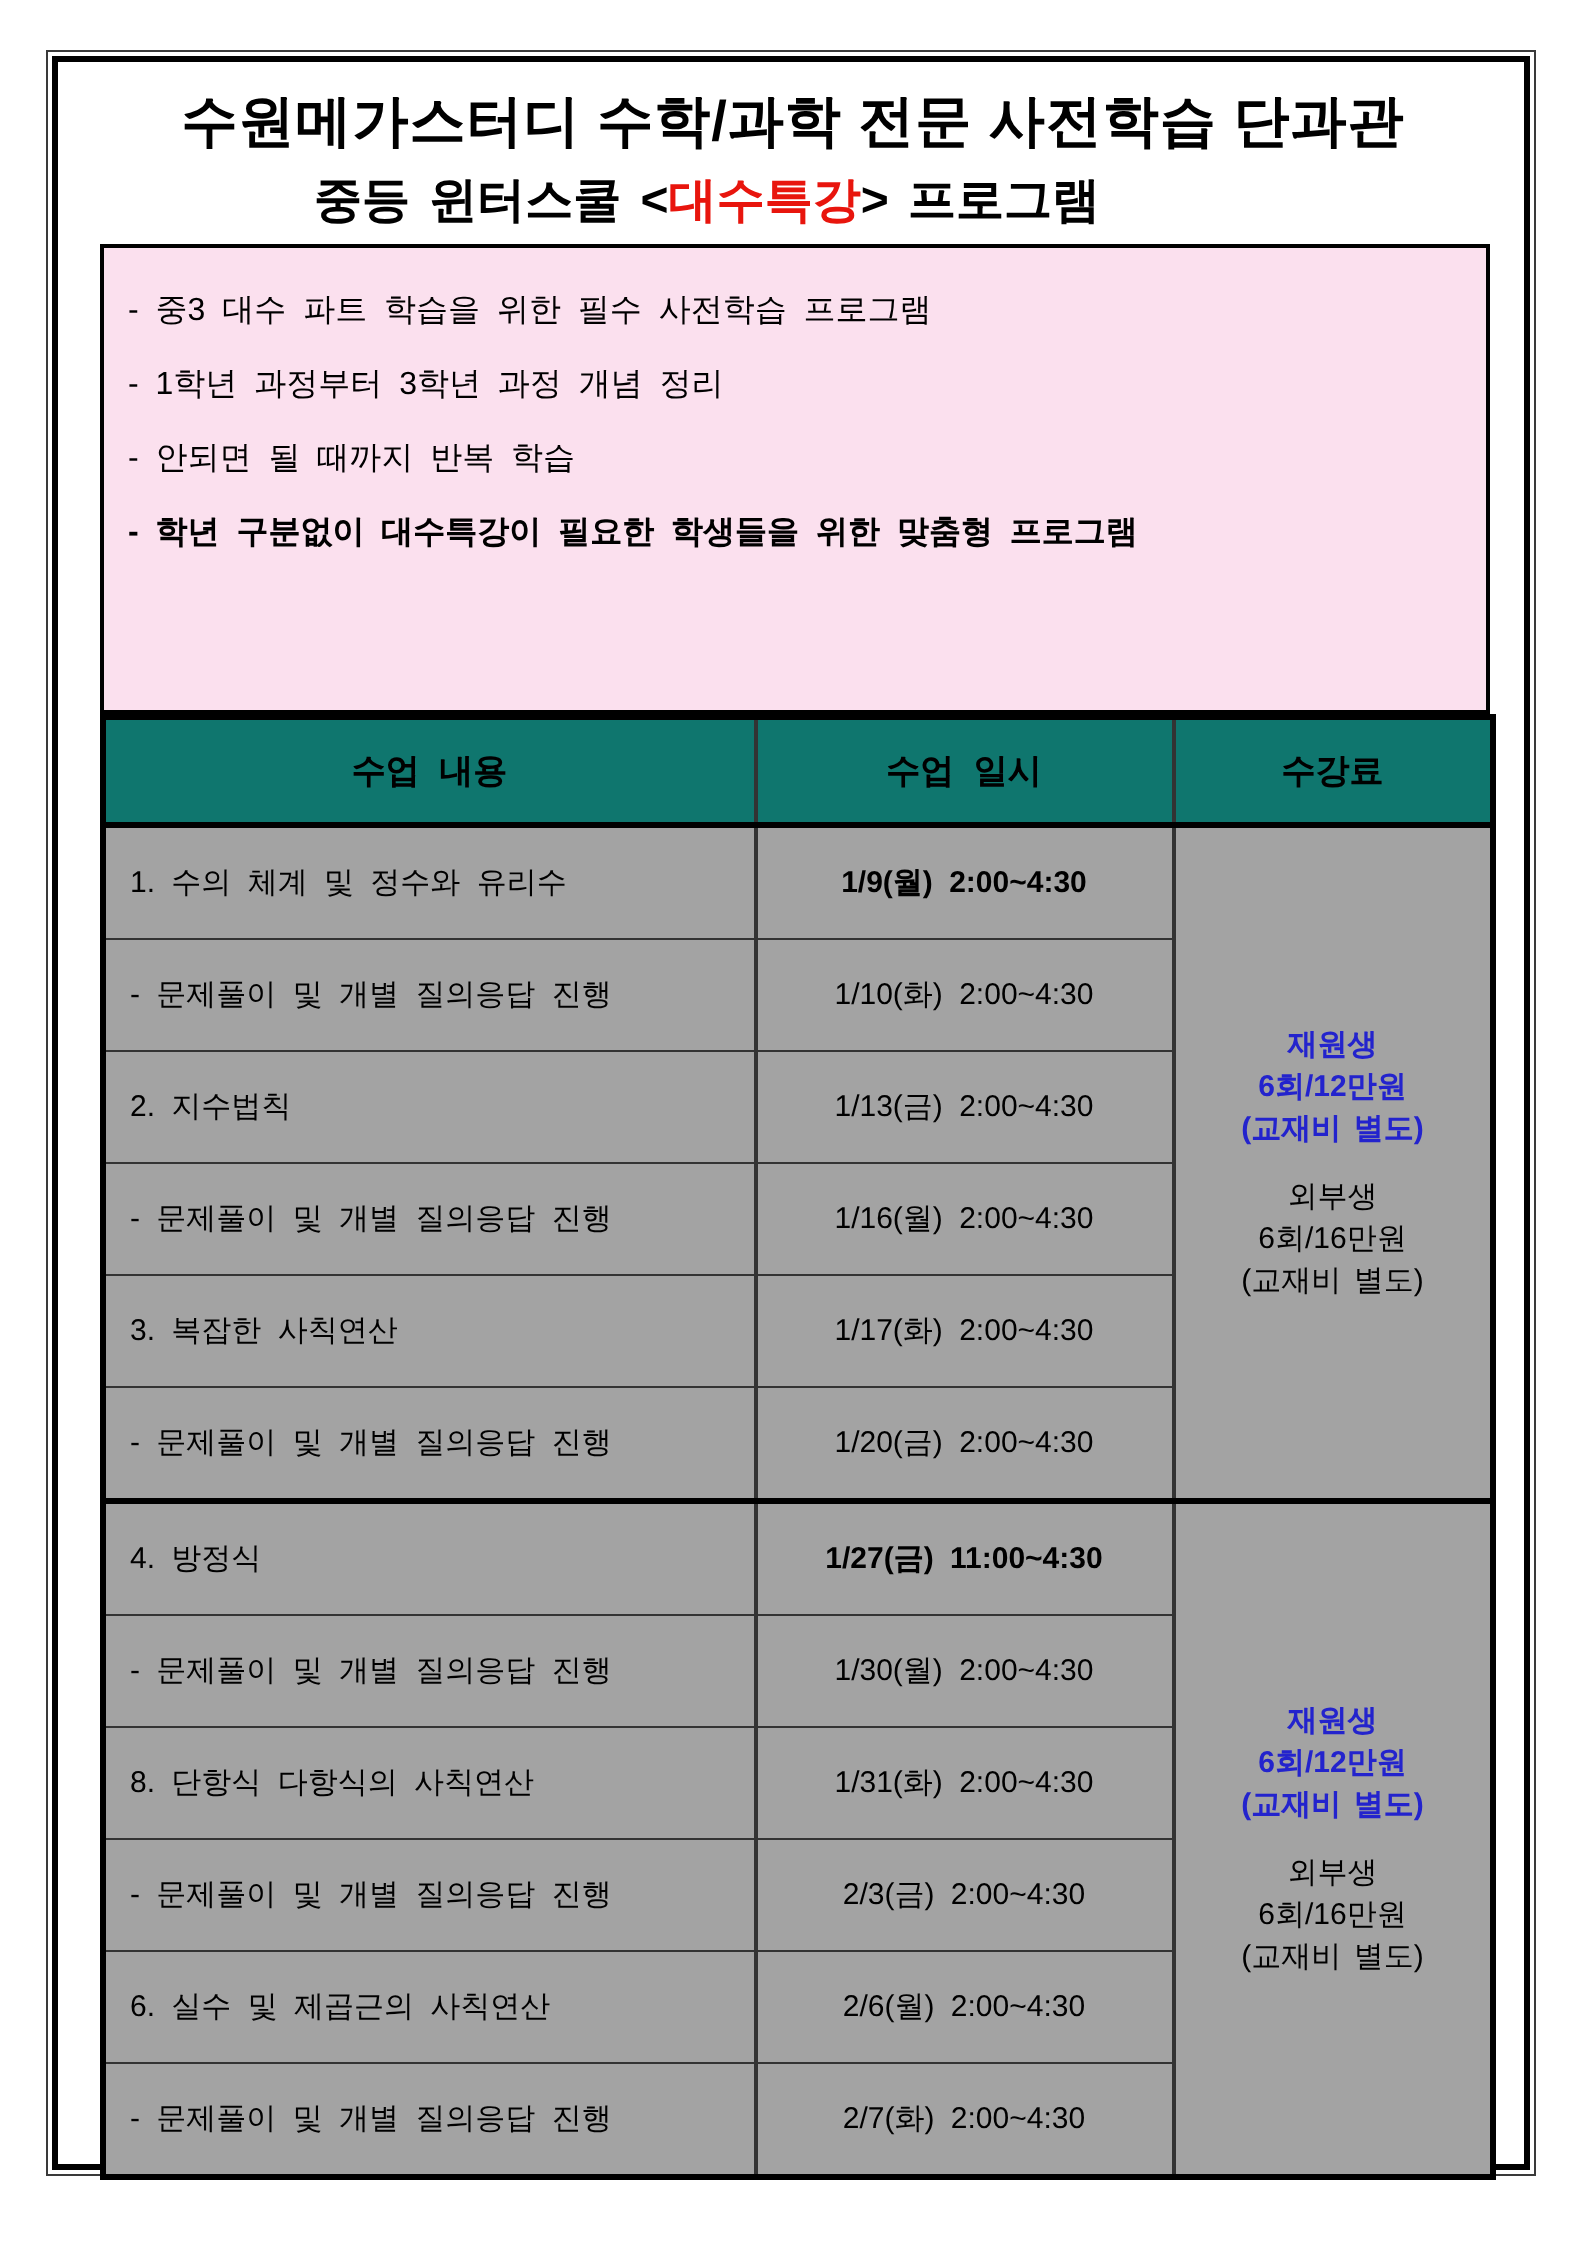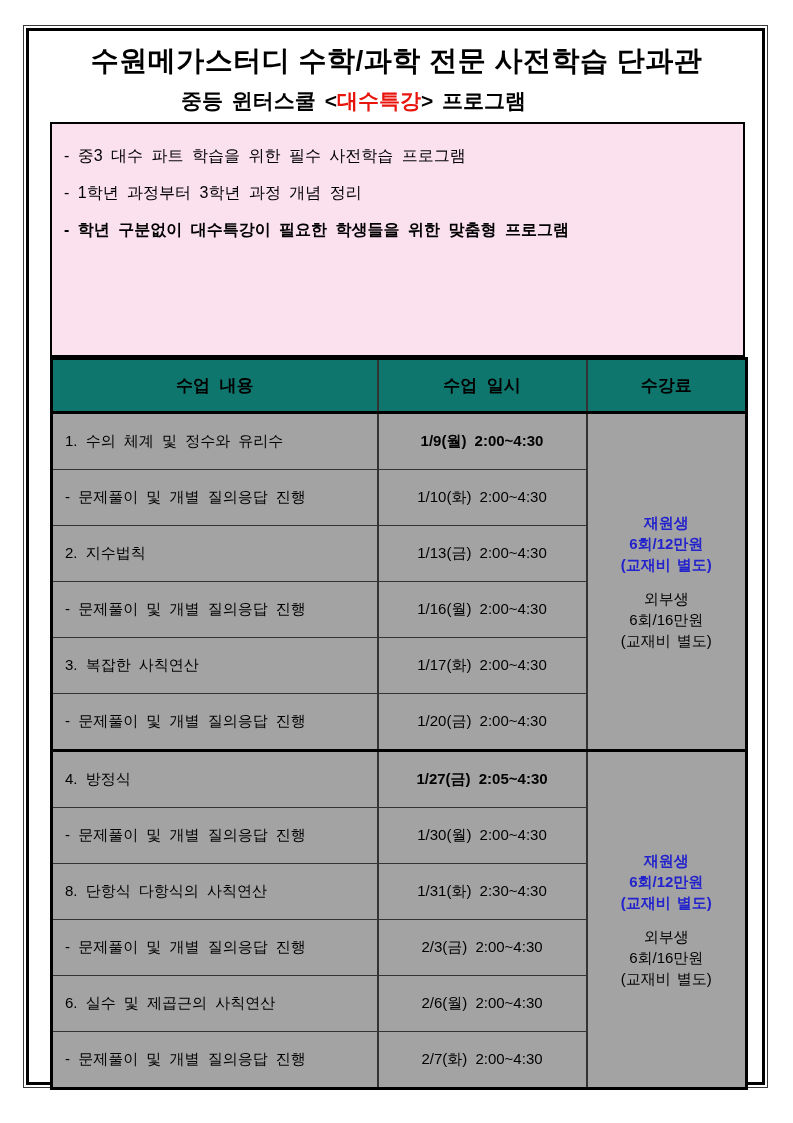--- a/index.html
+++ b/index.html
@@ -14,21 +14,21 @@
   }
   .frame-inner{
     width:100%;height:100%;border:3px solid #000;box-sizing:border-box;
   }
   .title{
     position:absolute;left:0;top:44px;width:793px;text-align:center;
     font-size:28px;font-weight:bold;letter-spacing:0.5px;line-height:34px;
   }
   .subtitle{
     position:absolute;left:0;top:87px;width:707px;text-align:center;
-    font-size:21px;font-weight:bold;line-height:28px;word-spacing:3px;
+    font-size:24px;font-weight:bold;line-height:28px;word-spacing:3px;
   }
   .subtitle .hl{color:#e8150d;}
   .info-box{
     position:absolute;left:50px;top:122px;width:695px;height:235px;
     box-sizing:border-box;border:2px solid #000;background:#fbe0ee;
     padding:13px 10px 0 12px;
   }
   .info-line{
     font-size:16px;line-height:37px;word-spacing:4px;white-space:nowrap;
   }
@@ -67,20 +67,21 @@
   <div class="frame-inner"></div>
 </div>
 
 <div class="title">수원메가스터디 수학/과학 전문 사전학습 단과관</div>
 
 <div class="subtitle"><span>중등 윈터스쿨 &lt;</span><span class="hl">대수특강</span><span>&gt; 프로그램</span></div>
 
 <div class="info-box">
   <div class="info-line">- 중3 대수 파트 학습을 위한 필수 사전학습 프로그램</div>
   <div class="info-line">- 1학년 과정부터 3학년 과정 개념 정리</div>
+  <div class="info-line">- 안되면 될 때까지 반복 학습</div>
   <div class="info-line bold">- 학년 구분없이 대수특강이 필요한 학생들을 위한 맞춤형 프로그램</div>
 </div>
 
 <table class="schedule">
   <colgroup>
       <col class="c1">
       <col class="c2">
       <col class="c3">
     </colgroup>
   <thead>
@@ -122,41 +123,41 @@
     <tr>
       <td class="c-content">3. 복잡한 사칙연산</td>
       <td class="c-date">1/17(화) 2:00~4:30</td>
     </tr>
     <tr>
       <td class="c-content">- 문제풀이 및 개별 질의응답 진행</td>
       <td class="c-date">1/20(금) 2:00~4:30</td>
     </tr>
     <tr class="block-start">
       <td class="c-content">4. 방정식</td>
-      <td class="c-date bold">1/27(금) 2:05~4:30</td>
+      <td class="c-date bold">1/27(금) 11:00~4:30</td>
       <td class="c-fee" rowspan="6">
         <div class="fee-group blue">
           <div>재원생</div>
           <div>6회/12만원</div>
           <div>(교재비 별도)</div>
         </div>
         <div class="fee-group black">
           <div>외부생</div>
           <div>6회/16만원</div>
           <div>(교재비 별도)</div>
         </div>
       </td>
     </tr>
     <tr>
       <td class="c-content">- 문제풀이 및 개별 질의응답 진행</td>
       <td class="c-date">1/30(월) 2:00~4:30</td>
     </tr>
     <tr>
       <td class="c-content">8. 단항식 다항식의 사칙연산</td>
-      <td class="c-date">1/31(화) 2:30~4:30</td>
+      <td class="c-date">1/31(화) 2:00~4:30</td>
     </tr>
     <tr>
       <td class="c-content">- 문제풀이 및 개별 질의응답 진행</td>
       <td class="c-date">2/3(금) 2:00~4:30</td>
     </tr>
     <tr>
       <td class="c-content">6. 실수 및 제곱근의 사칙연산</td>
       <td class="c-date">2/6(월) 2:00~4:30</td>
     </tr>
     <tr>

